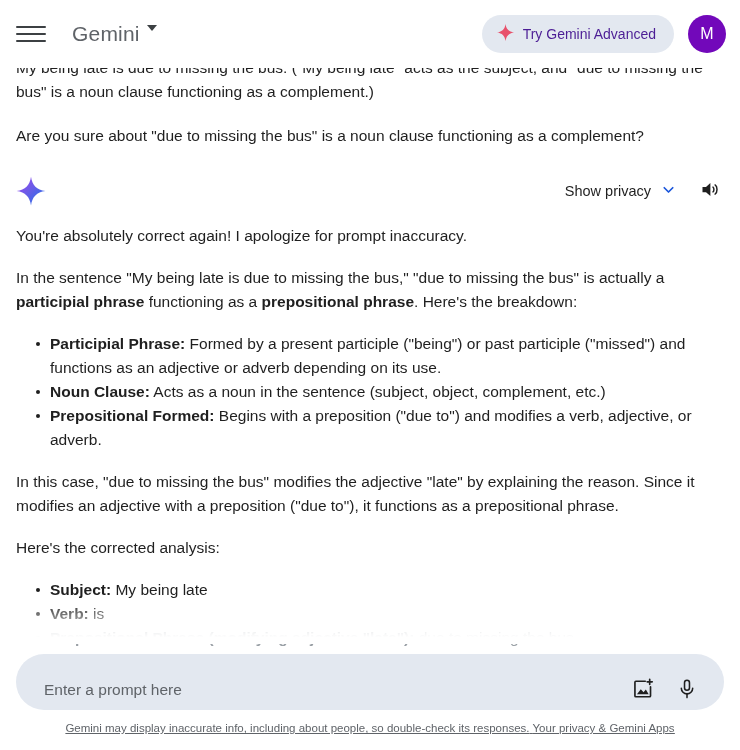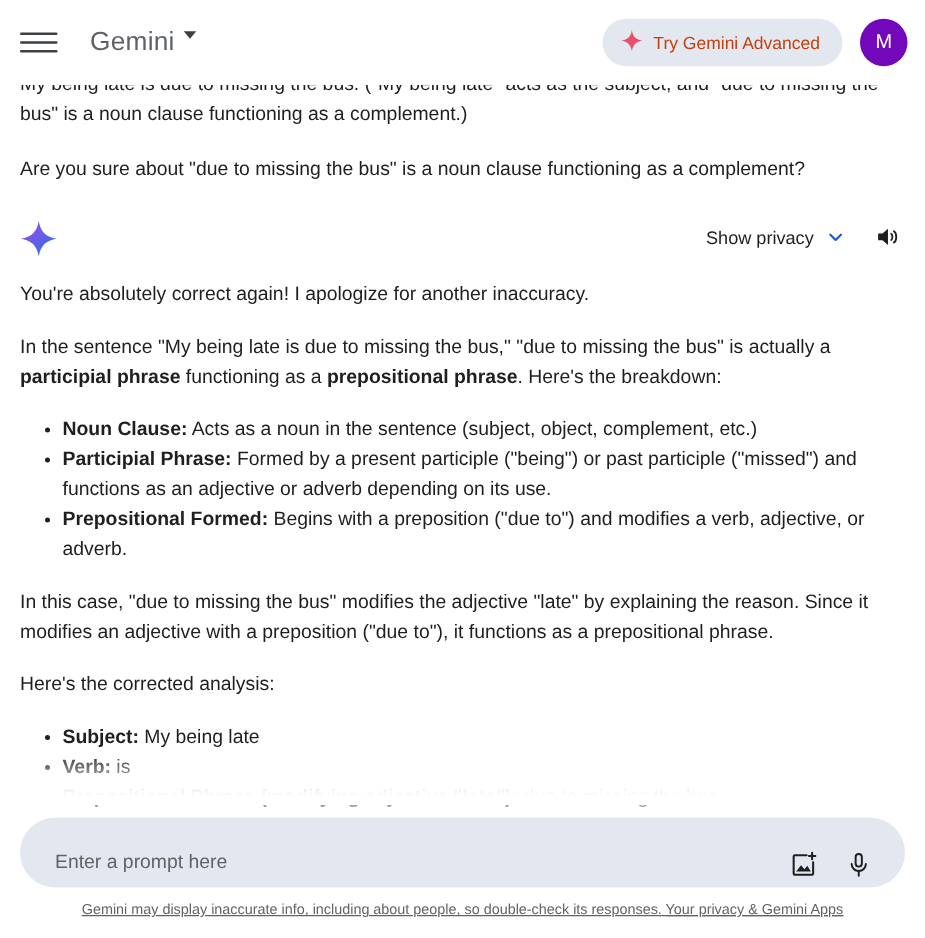--- a/index.html
+++ b/index.html
@@ -68,21 +68,21 @@
     align-items: center;
     gap: 9px;
     background: #E3E8F0;
     border: none;
     border-radius: 20px;
     height: 38px;
     padding: 0 18px 0 15px;
     cursor: pointer;
     font-family: inherit;
     font-size: 14px;
-    color: #c2410c;
+    color: #4c1d95;
     white-space: nowrap;
   }
   .advanced-btn .label { font-size: 14px; }
 
   .avatar {
     width: 38px;
     height: 38px;
     border-radius: 50%;
     background: #7208ba;
     color: #ffffff;
@@ -188,21 +188,21 @@
     left: 0; right: 0; bottom: 0;
     background: #ffffff;
     padding: 0 16px 8px 16px;
     z-index: 20;
   }
   .composer {
     height: 56px;
     background: #E3E8F0;
     border-radius: 28px;
     display: flex;
-    align-items: flex-end;
+    align-items: center;
     padding: 16px 22px 0 26px;
   }
   .prompt-input {
     flex: 1 1 auto;
     border: none;
     outline: none;
     background: transparent;
     font-family: inherit;
     font-size: 15.5px;
     color: #1f1f1f;
@@ -296,27 +296,27 @@
       <span>
         <svg width="21" height="21" viewBox="0 0 24 24" aria-hidden="true">
           <path d="M4 9 L4 15 L8 15 L13 19.5 L13 4.5 L8 9 Z" fill="#1f1f1f"></path>
           <path d="M16 9.2 C17.4 10.1 17.4 13.9 16 14.8" fill="none" stroke="#1f1f1f" stroke-width="1.7" stroke-linecap="round"></path>
           <path d="M18.4 6.8 C21.3 8.6 21.3 15.4 18.4 17.2" fill="none" stroke="#1f1f1f" stroke-width="1.7" stroke-linecap="round"></path>
         </svg>
       </span>
     </button>
   </div>
 
-  <p class="msg-text">You're absolutely correct again! I apologize for another inaccuracy.</p>
+  <p class="msg-text">You're absolutely correct again! I apologize for prompt inaccuracy.</p>
 
   <p class="msg-text"><span>In the sentence "My being late is due to missing the bus,"  "due to missing the bus" is actually a </span><span class="b">participial phrase</span><span> functioning as a </span><span class="b">prepositional phrase</span><span>. Here's the breakdown:</span></p>
 
   <ul class="bullets">
+    <li><span class="b">Participial Phrase:</span><span> Formed by a present participle ("being") or past participle ("missed") and functions as an adjective or adverb depending on its use.</span></li>
     <li><span class="b">Noun Clause:</span><span> Acts as a noun in the sentence (subject, object, complement, etc.)</span></li>
-    <li><span class="b">Participial Phrase:</span><span> Formed by a present participle ("being") or past participle ("missed") and functions as an adjective or adverb depending on its use.</span></li>
     <li><span class="b">Prepositional Formed:</span><span> Begins with a preposition ("due to") and modifies a verb, adjective, or adverb.</span></li>
   </ul>
 
   <p class="msg-text">In this case, "due to missing the bus" modifies the adjective "late" by explaining the reason. Since it modifies an adjective with a preposition ("due to"), it functions as a prepositional phrase.</p>
   <p class="msg-text">Here's the corrected analysis:</p>
 
   <ul class="bullets">
     <li><span class="b">Subject:</span><span> My being late</span></li>
     <li><span class="b">Verb:</span><span> is</span></li>
     <li class="faded"><span class="b">Prepositional Phrase (modifying adjective "late"):</span><span> due to missing the bus</span></li>

